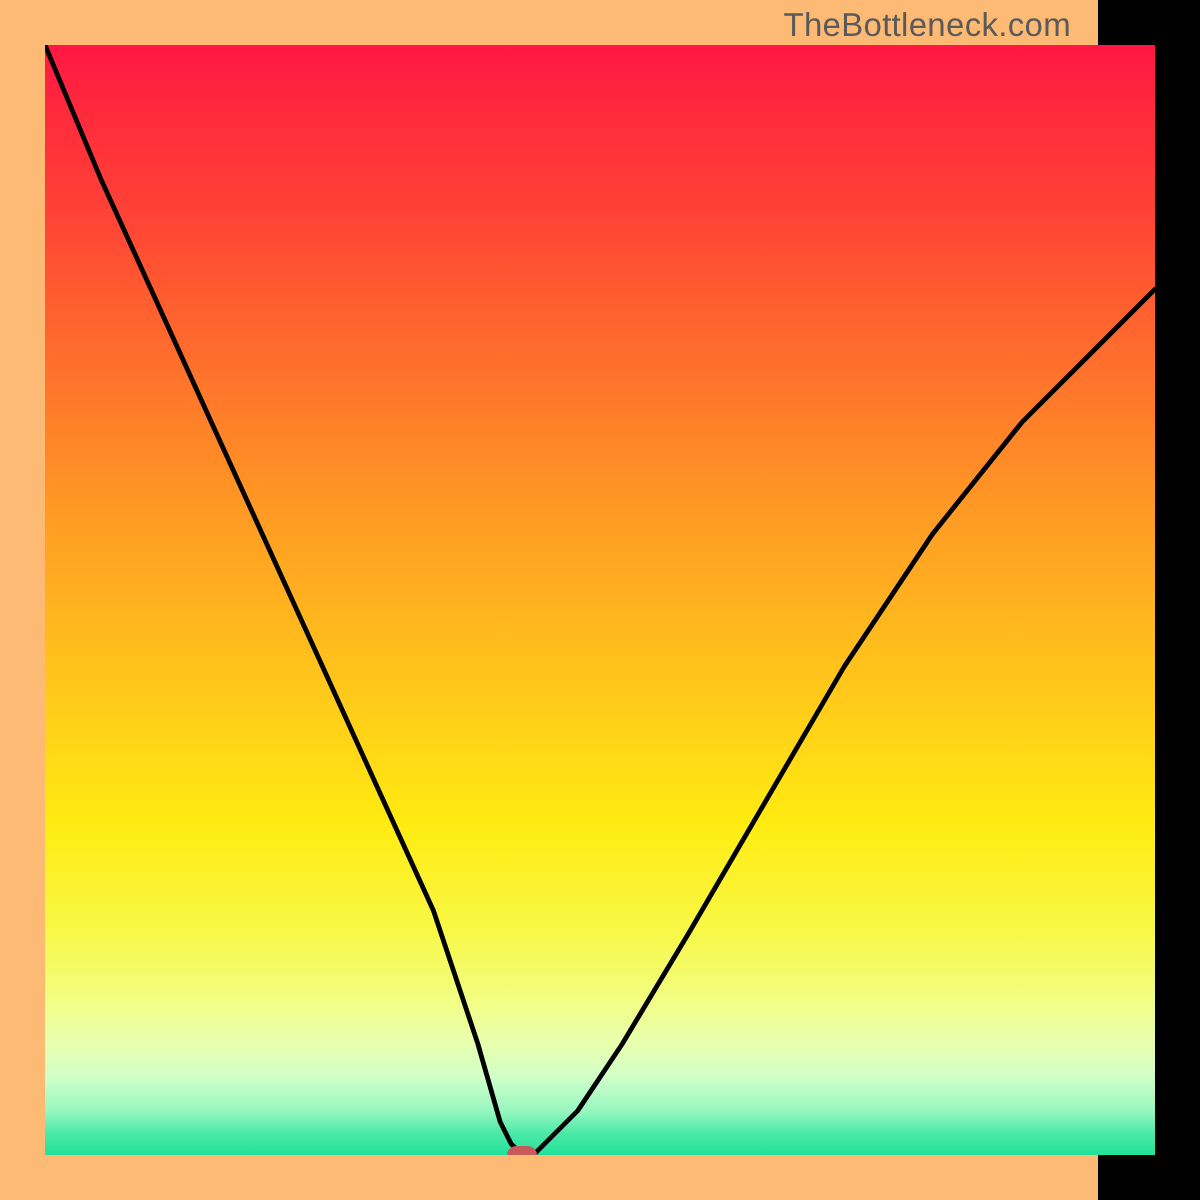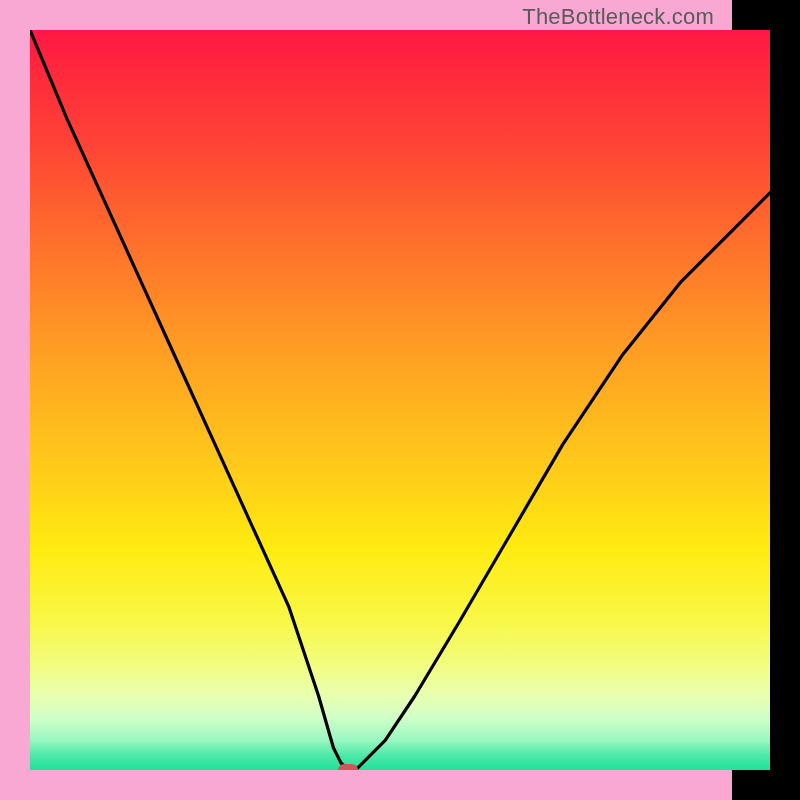--- a/index.html
+++ b/index.html
@@ -7,21 +7,21 @@
     padding: 0;
     width: 800px;
     height: 800px;
     background: #000;
     overflow: hidden;
     font-family: Arial, sans-serif;
   }
   .outer {
     width: 732px;
     height: 800px;
-    background: #f9a8d4;
+    background: #fdba74;
     position: relative;
   }
   .watermark {
     position: absolute;
     top: 4px;
     right: 18px;
     color: #5a5a5a;
     font-size: 22px;
     font-weight: 500;
     letter-spacing: 0.2px;

